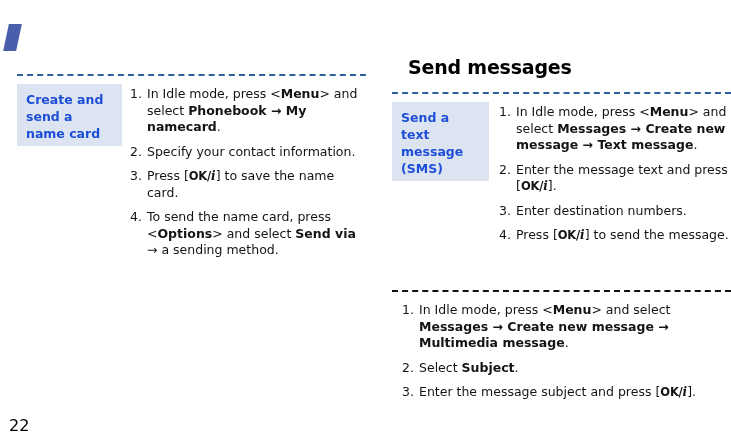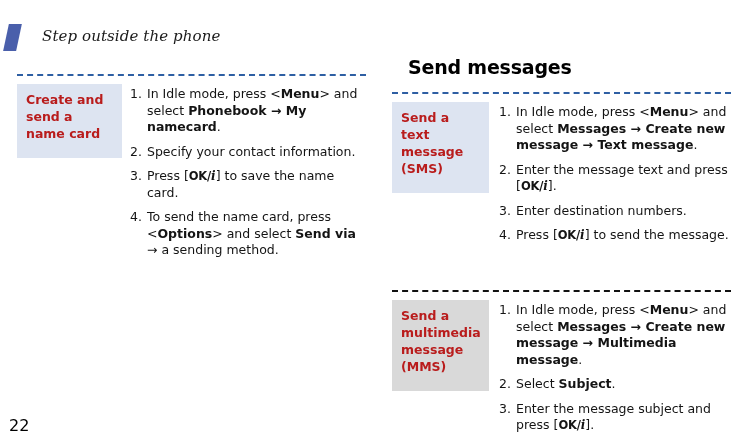--- a/index.html
+++ b/index.html
@@ -84,22 +84,22 @@
   .entry {
     display: flex;
     align-items: flex-start;
   }
   .entry-label {
     flex: 0 0 auto;
     box-sizing: border-box;
     font-weight: bold;
     font-size: 12.5px;
     line-height: 17px;
-    color: #b91c1c;
-    padding: 7px 8px 16px 9px;
+    color: #1d4ed8;
+    padding: 7px 8px 4px 9px;
   }
   .entry-label.blue { background: #dde4f1; }
   .entry-label.gray { background: #d9d9d9; }
 
   .entry-steps {
     flex: 1 1 auto;
     box-sizing: border-box;
     padding-top: 2px;
   }
   .step {
@@ -153,21 +153,20 @@
   #right-entry-1 .entry-label,
   #right-entry-2 .entry-label { width: 97px; }
   #right-entry-1 .entry-steps,
   #right-entry-2 .entry-steps { padding-left: 5px; }
 </style>
 </head>
 <body>
 
 <div id="running-header">
   <div class="header-mark"></div>
-  <div class="header-title">Step outside the phone</div>
 </div>
 
 <div id="page-number">22</div>
 
 <hr id="left-rule-top" class="rule rule-blue">
 <div id="left-entry" class="entry">
   <div class="entry-label blue">Create and send a name card</div>
   <div class="entry-steps">
       <div class="step">
         <span class="step-num">1.</span>
@@ -208,21 +207,20 @@
       </div>
       <div class="step">
         <span class="step-num">4.</span>
         <span class="step-text"><span>Press </span><span class="key"><span>[</span><span class="kb">OK/</span><span class="ki">i</span><span>]</span></span><span> to send the message.</span></span>
       </div>
     </div>
 </div>
 
 <hr id="right-rule-mid" class="rule rule-black">
 <div id="right-entry-2" class="entry">
-  <div class="entry-label gray">Send a multimedia message (MMS)</div>
   <div class="entry-steps">
       <div class="step">
         <span class="step-num">1.</span>
         <span class="step-text"><span>In Idle mode, press &lt;</span><b>Menu</b><span>&gt; and select </span><b>Messages</b><b> → </b><b>Create new message</b><b> → </b><b>Multimedia message</b><span>.</span></span>
       </div>
       <div class="step">
         <span class="step-num">2.</span>
         <span class="step-text"><span>Select </span><b>Subject</b><span>.</span></span>
       </div>
       <div class="step">

